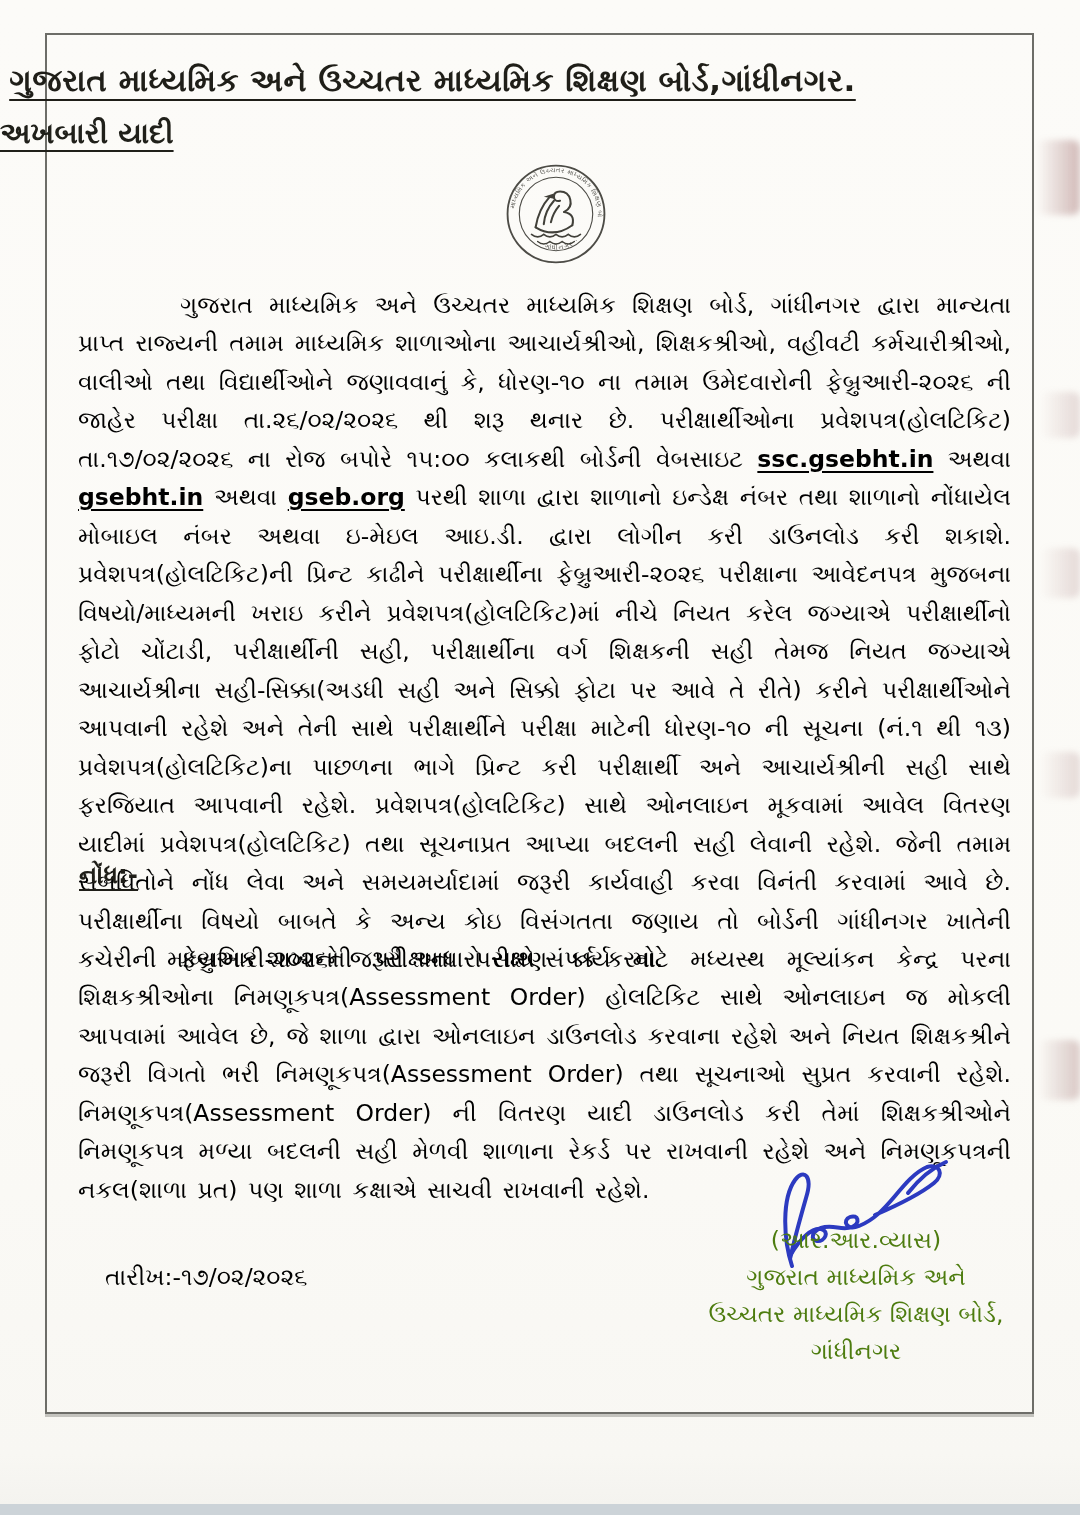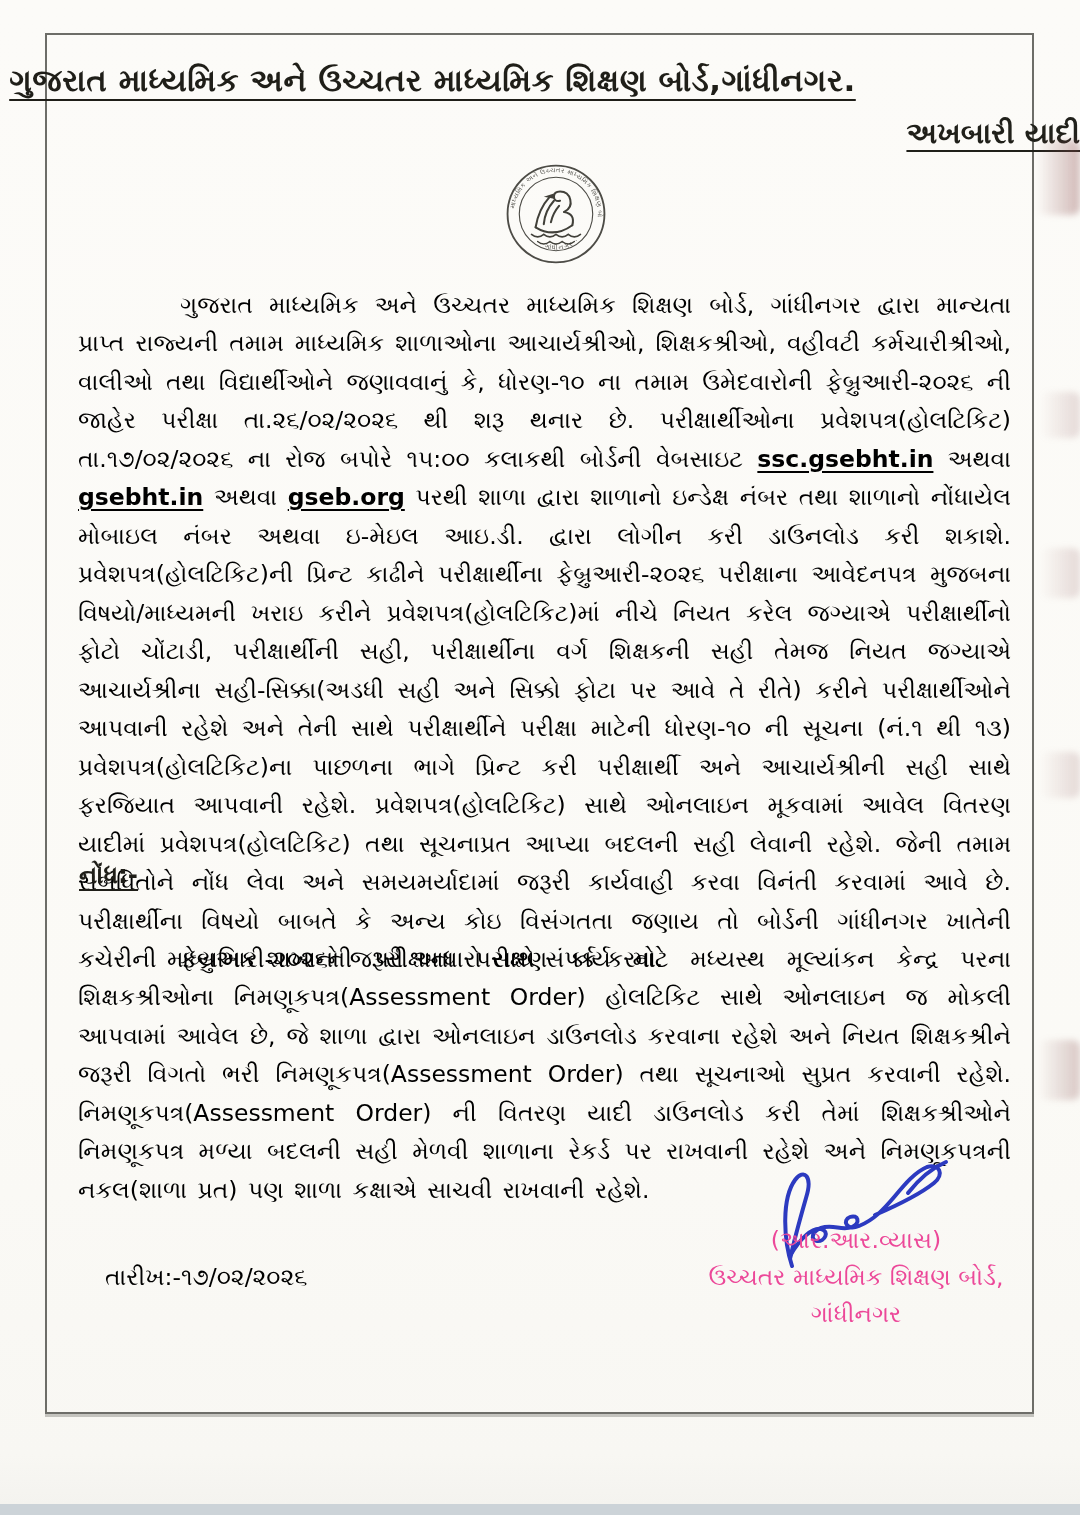--- a/index.html
+++ b/index.html
@@ -16,21 +16,21 @@
     box-shadow:0 3px 0 rgba(110,110,105,.38);
     background:transparent;
   }
   .letter-title{
     position:absolute;left:0;top:62px;width:865px;text-align:center;
     font-size:31px;font-weight:bold;color:#1f1e18;
     text-decoration:underline;text-decoration-thickness:2px;text-underline-offset:8px;
     letter-spacing:.5px;
   }
   .letter-subtitle{
-    position:absolute;left:0;top:116px;width:1080px;text-align:right;
+    position:absolute;left:0;top:116px;width:1080px;text-align:left;
     font-size:29px;font-weight:bold;color:#20201a;
     text-decoration:underline;text-decoration-thickness:2px;text-underline-offset:7px;
   }
   .seal{
     position:absolute;left:505px;top:163px;width:102px;height:102px;
     opacity:.88;
   }
   .body-para{
     position:absolute;left:78px;width:933px;
     font-size:23.5px;line-height:38.5px;text-align:justify;
@@ -42,21 +42,21 @@
   .note-heading{
     position:absolute;left:79px;top:860px;
     font-size:24.5px;font-weight:bold;color:#1f1e18;
     text-decoration:underline;text-decoration-thickness:2px;text-underline-offset:6px;
   }
   .sig-ink{
     position:absolute;left:762px;top:1148px;width:190px;height:120px;
   }
   .sig-col{
     position:absolute;left:695px;top:1222px;width:322px;
-    text-align:center;font-size:23.5px;line-height:37px;color:#ec4899;
+    text-align:center;font-size:23.5px;line-height:37px;color:#4d7c0f;
   }
   .sig-col div{white-space:nowrap;}
   .footer-left{
     position:absolute;left:105px;top:1258px;
     font-size:23.5px;line-height:39px;color:#000000;
   }
   .smudge{
     position:absolute;filter:blur(3px);border-radius:8px;
     background:linear-gradient(to right,rgba(0,0,0,0),rgba(150,100,100,.22));
   }
@@ -113,20 +113,21 @@
 <svg class="sig-ink" viewBox="0 0 190 120" aria-hidden="true">
   <g stroke="#2c3ac0" fill="none" stroke-width="4" stroke-linecap="round" stroke-linejoin="round">
     <path d="M 30,118 C 21,90 20,50 33,32 C 42,20 51,28 44,50 C 38,71 32,93 28,111"></path>
     <path d="M 28,108 C 38,90 51,79 59,81 C 68,83 63,94 55,93 C 48,92 50,83 59,80 C 71,76 80,83 90,79 C 99,75 96,66 88,69 C 80,72 84,83 97,78 C 112,72 122,61 133,48 C 143,36 153,24 165,19 C 177,15 183,26 172,35 C 157,47 136,57 113,67"></path>
     <path d="M 146,45 C 157,31 170,20 184,14"></path>
   </g>
 </svg>
 
 <div class="sig-col">
   <div>(આર.આર.વ્યાસ)</div>
+  <div>ગુજરાત માધ્યમિક અને</div>
   <div>ઉચ્ચતર માધ્યમિક શિક્ષણ બોર્ડ,</div>
   <div>ગાંધીનગર</div>
 </div>
 
 <div class="footer-left">
   <div>તારીખ:-૧૭/૦૨/૨૦૨૬</div>
 </div>
 
 <div class="smudge s1"></div>
 <div class="smudge s2"></div>

